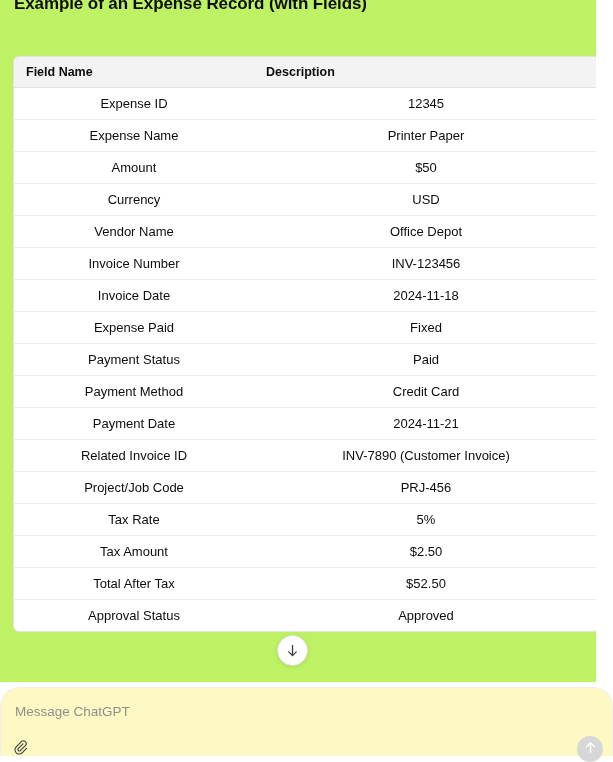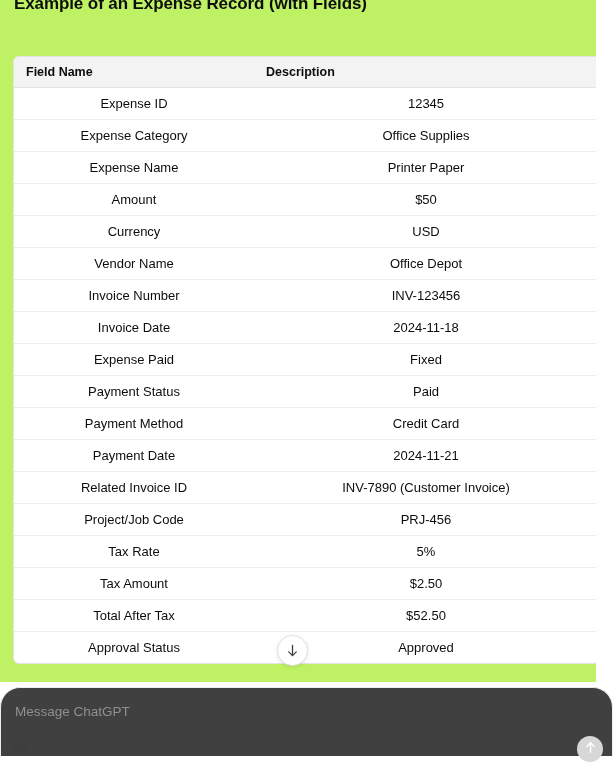--- a/index.html
+++ b/index.html
@@ -112,21 +112,21 @@
     height: 80px;
     background: #ffffff;
     border-top: 1px solid #ffffff;
   }
   .composer-box {
     position: absolute;
     left: 0;
     top: 4px;
     width: 613px;
     height: 69px;
-    background: #404040;
+    background: #fef9c3;
     border-radius: 20px 20px 0 0;
     border: 1px solid #eeeeee;
     border-bottom: none;
   }
   .composer-placeholder {
     position: absolute;
     left: 14px;
     top: 16px;
     font-size: 13.5px;
     color: #8f8f8f;
@@ -174,24 +174,20 @@
             <th class="col-field">Field Name</th>
             <th class="col-desc">Description</th>
           </tr>
         </thead>
         <tbody id="table-body">
             <tr>
               <td class="col-field">Expense ID</td>
               <td class="col-desc">12345</td>
             </tr>
             <tr>
-              <td class="col-field">Expense Category</td>
-              <td class="col-desc">Office Supplies</td>
-            </tr>
-            <tr>
               <td class="col-field">Expense Name</td>
               <td class="col-desc">Printer Paper</td>
             </tr>
             <tr>
               <td class="col-field">Amount</td>
               <td class="col-desc">$50</td>
             </tr>
             <tr>
               <td class="col-field">Currency</td>
               <td class="col-desc">USD</td>

